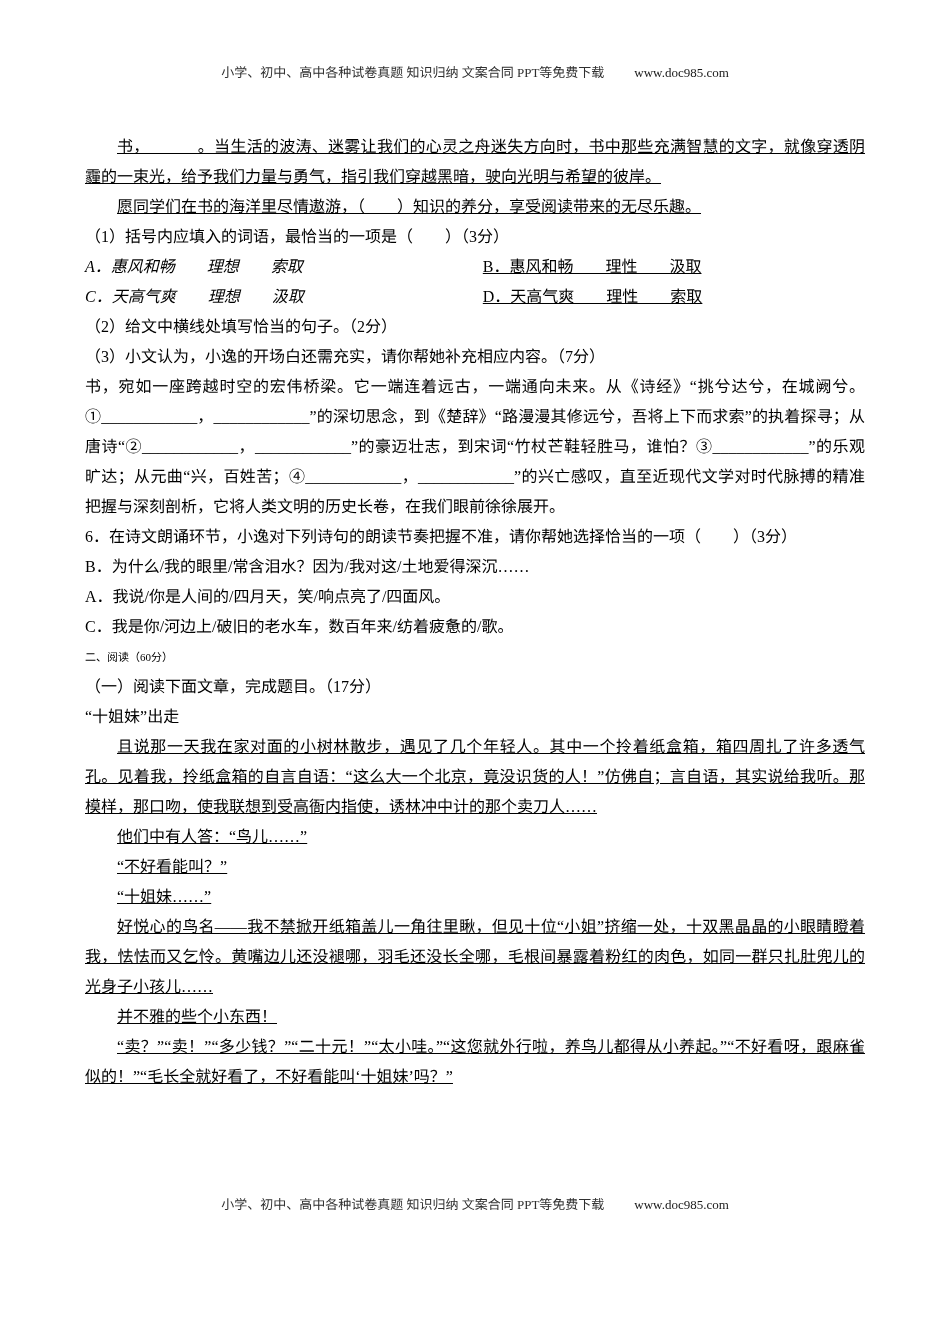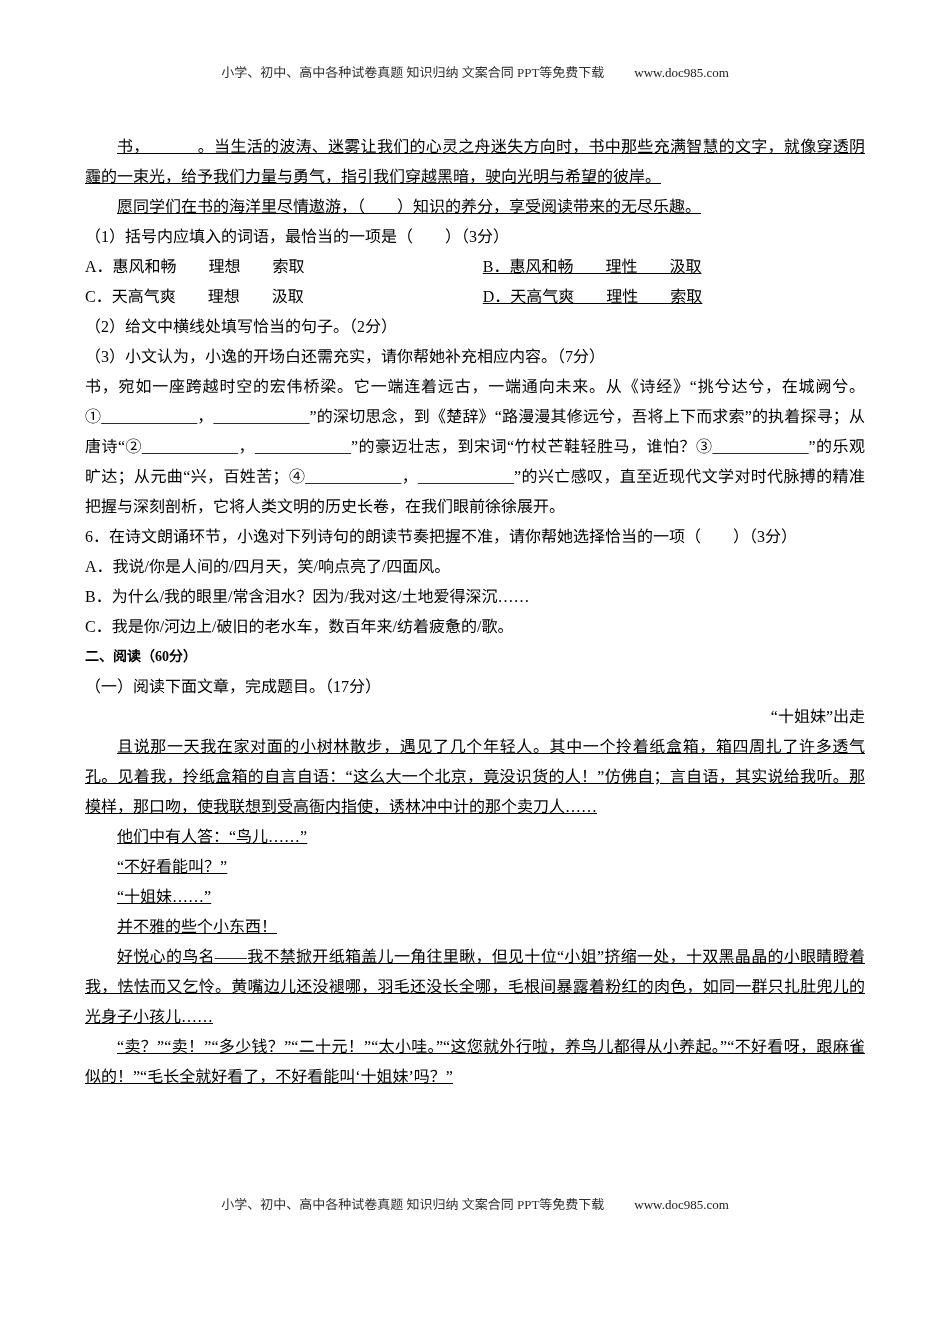--- a/index.html
+++ b/index.html
@@ -35,29 +35,29 @@
   }
   .content {
     font-size: 16px;
     line-height: 30px;
     text-align: justify;
   }
   .content p {
     margin: 0;
   }
   .indent { text-indent: 2em; text-decoration: underline; }
-  .center { text-align: right; text-indent: 0; }
+  .center { text-align: left; text-indent: 0; }
   .section-title {
-    font-weight: bold;
-    font-size: 14px;
+    font-weight: normal;
+    font-size: 11px;
   }
   .opt-row {
     display: flex;
   }
-  .opt-row .opt-left { width: 51%; }
+  .opt-row .opt-left { width: 51%; font-style: italic; }
   .opt-row .opt-right { flex: 1; text-decoration: underline; }
   .doc-footer {
     margin-top: auto;
     text-align: center;
     font-size: 13px;
     line-height: 18px;
     color: #2f2f2f;
     padding-top: 26px;
     white-space: nowrap;
   }
@@ -86,35 +86,35 @@
       <span class="opt-left">C．天高气爽　　理想　　汲取</span>
       <span class="opt-right">D．天高气爽　　理性　　索取</span>
     </div>
 
     <p>（2）给文中横线处填写恰当的句子。（2分）</p>
     <p>（3）小文认为，小逸的开场白还需充实，请你帮她补充相应内容。（7分）</p>
 
     <p>书，宛如一座跨越时空的宏伟桥梁。它一端连着远古，一端通向未来。从《诗经》“挑兮达兮，在城阙兮。①____________，____________”的深切思念，到《楚辞》“路漫漫其修远兮，吾将上下而求索”的执着探寻；从唐诗“②____________，____________”的豪迈壮志，到宋词“竹杖芒鞋轻胜马，谁怕？③____________”的乐观旷达；从元曲“兴，百姓苦；④____________，____________”的兴亡感叹，直至近现代文学对时代脉搏的精准把握与深刻剖析，它将人类文明的历史长卷，在我们眼前徐徐展开。</p>
 
     <p>6．在诗文朗诵环节，小逸对下列诗句的朗读节奏把握不准，请你帮她选择恰当的一项（　　）（3分）</p>
+    <p>B．为什么/我的眼里/常含泪水？因为/我对这/土地爱得深沉……</p>
     <p>A．我说/你是人间的/四月天，笑/响点亮了/四面风。</p>
-    <p>B．为什么/我的眼里/常含泪水？因为/我对这/土地爱得深沉……</p>
     <p>C．我是你/河边上/破旧的老水车，数百年来/纺着疲惫的/歌。</p>
 
     <p class="section-title">二、阅读（60分）</p>
     <p>（一）阅读下面文章，完成题目。（17分）</p>
 
     <p class="center">“十姐妹”出走</p>
 
     <p class="indent">且说那一天我在家对面的小树林散步，遇见了几个年轻人。其中一个拎着纸盒箱，箱四周扎了许多透气孔。见着我，拎纸盒箱的自言自语：“这么大一个北京，竟没识货的人！”仿佛自；言自语，其实说给我听。那模样，那口吻，使我联想到受高衙内指使，诱林冲中计的那个卖刀人……</p>
     <p class="indent">他们中有人答：“鸟儿……”</p>
     <p class="indent">“不好看能叫？”</p>
     <p class="indent">“十姐妹……”</p>
+    <p class="indent">好悦心的鸟名——我不禁掀开纸箱盖儿一角往里瞅，但见十位“小姐”挤缩一处，十双黑晶晶的小眼睛瞪着我，怯怯而又乞怜。黄嘴边儿还没褪哪，羽毛还没长全哪，毛根间暴露着粉红的肉色，如同一群只扎肚兜儿的光身子小孩儿……</p>
     <p class="indent">并不雅的些个小东西！</p>
-    <p class="indent">好悦心的鸟名——我不禁掀开纸箱盖儿一角往里瞅，但见十位“小姐”挤缩一处，十双黑晶晶的小眼睛瞪着我，怯怯而又乞怜。黄嘴边儿还没褪哪，羽毛还没长全哪，毛根间暴露着粉红的肉色，如同一群只扎肚兜儿的光身子小孩儿……</p>
     <p class="indent">“卖？”“卖！”“多少钱？”“二十元！”“太小哇。”“这您就外行啦，养鸟儿都得从小养起。”“不好看呀，跟麻雀似的！”“毛长全就好看了，不好看能叫‘十姐妹’吗？”</p>
 
   </div>
 
   <div class="doc-footer">
     <span>小学、初中、高中各种试卷真题 知识归纳 文案合同 PPT等免费下载</span><a class="url" href="#">www.doc985.com</a>
   </div>
 
 </div>
 

